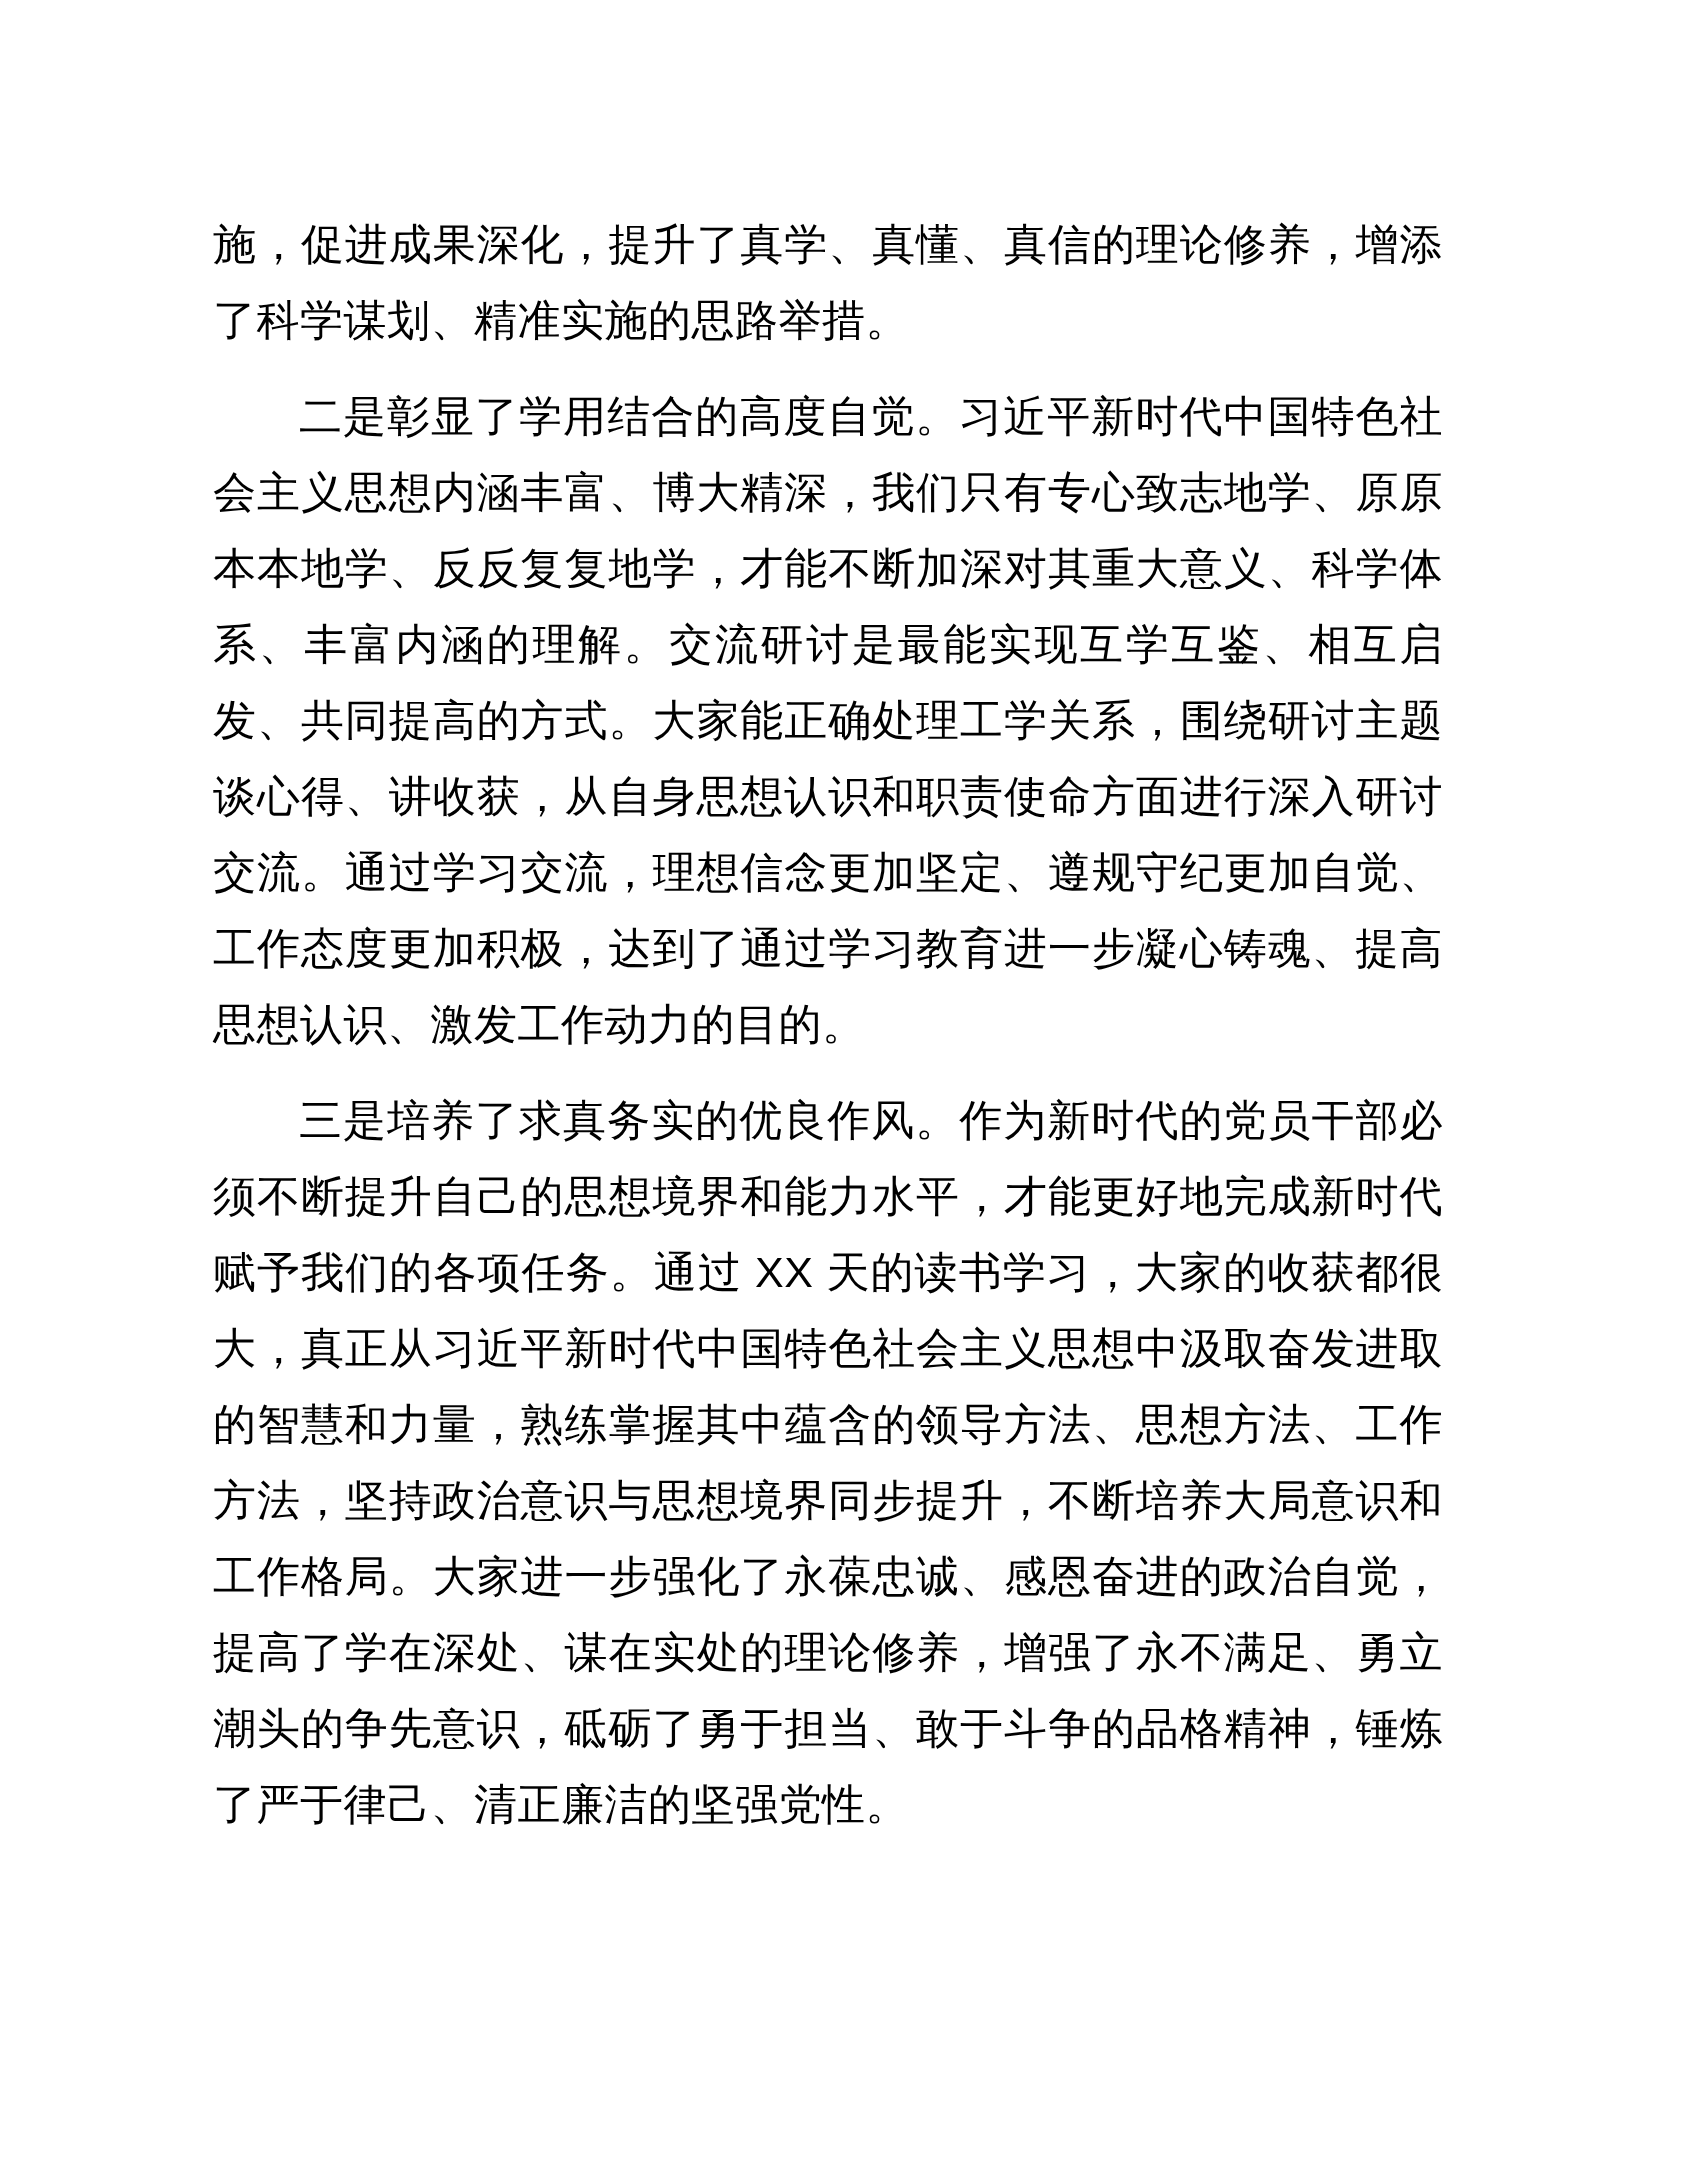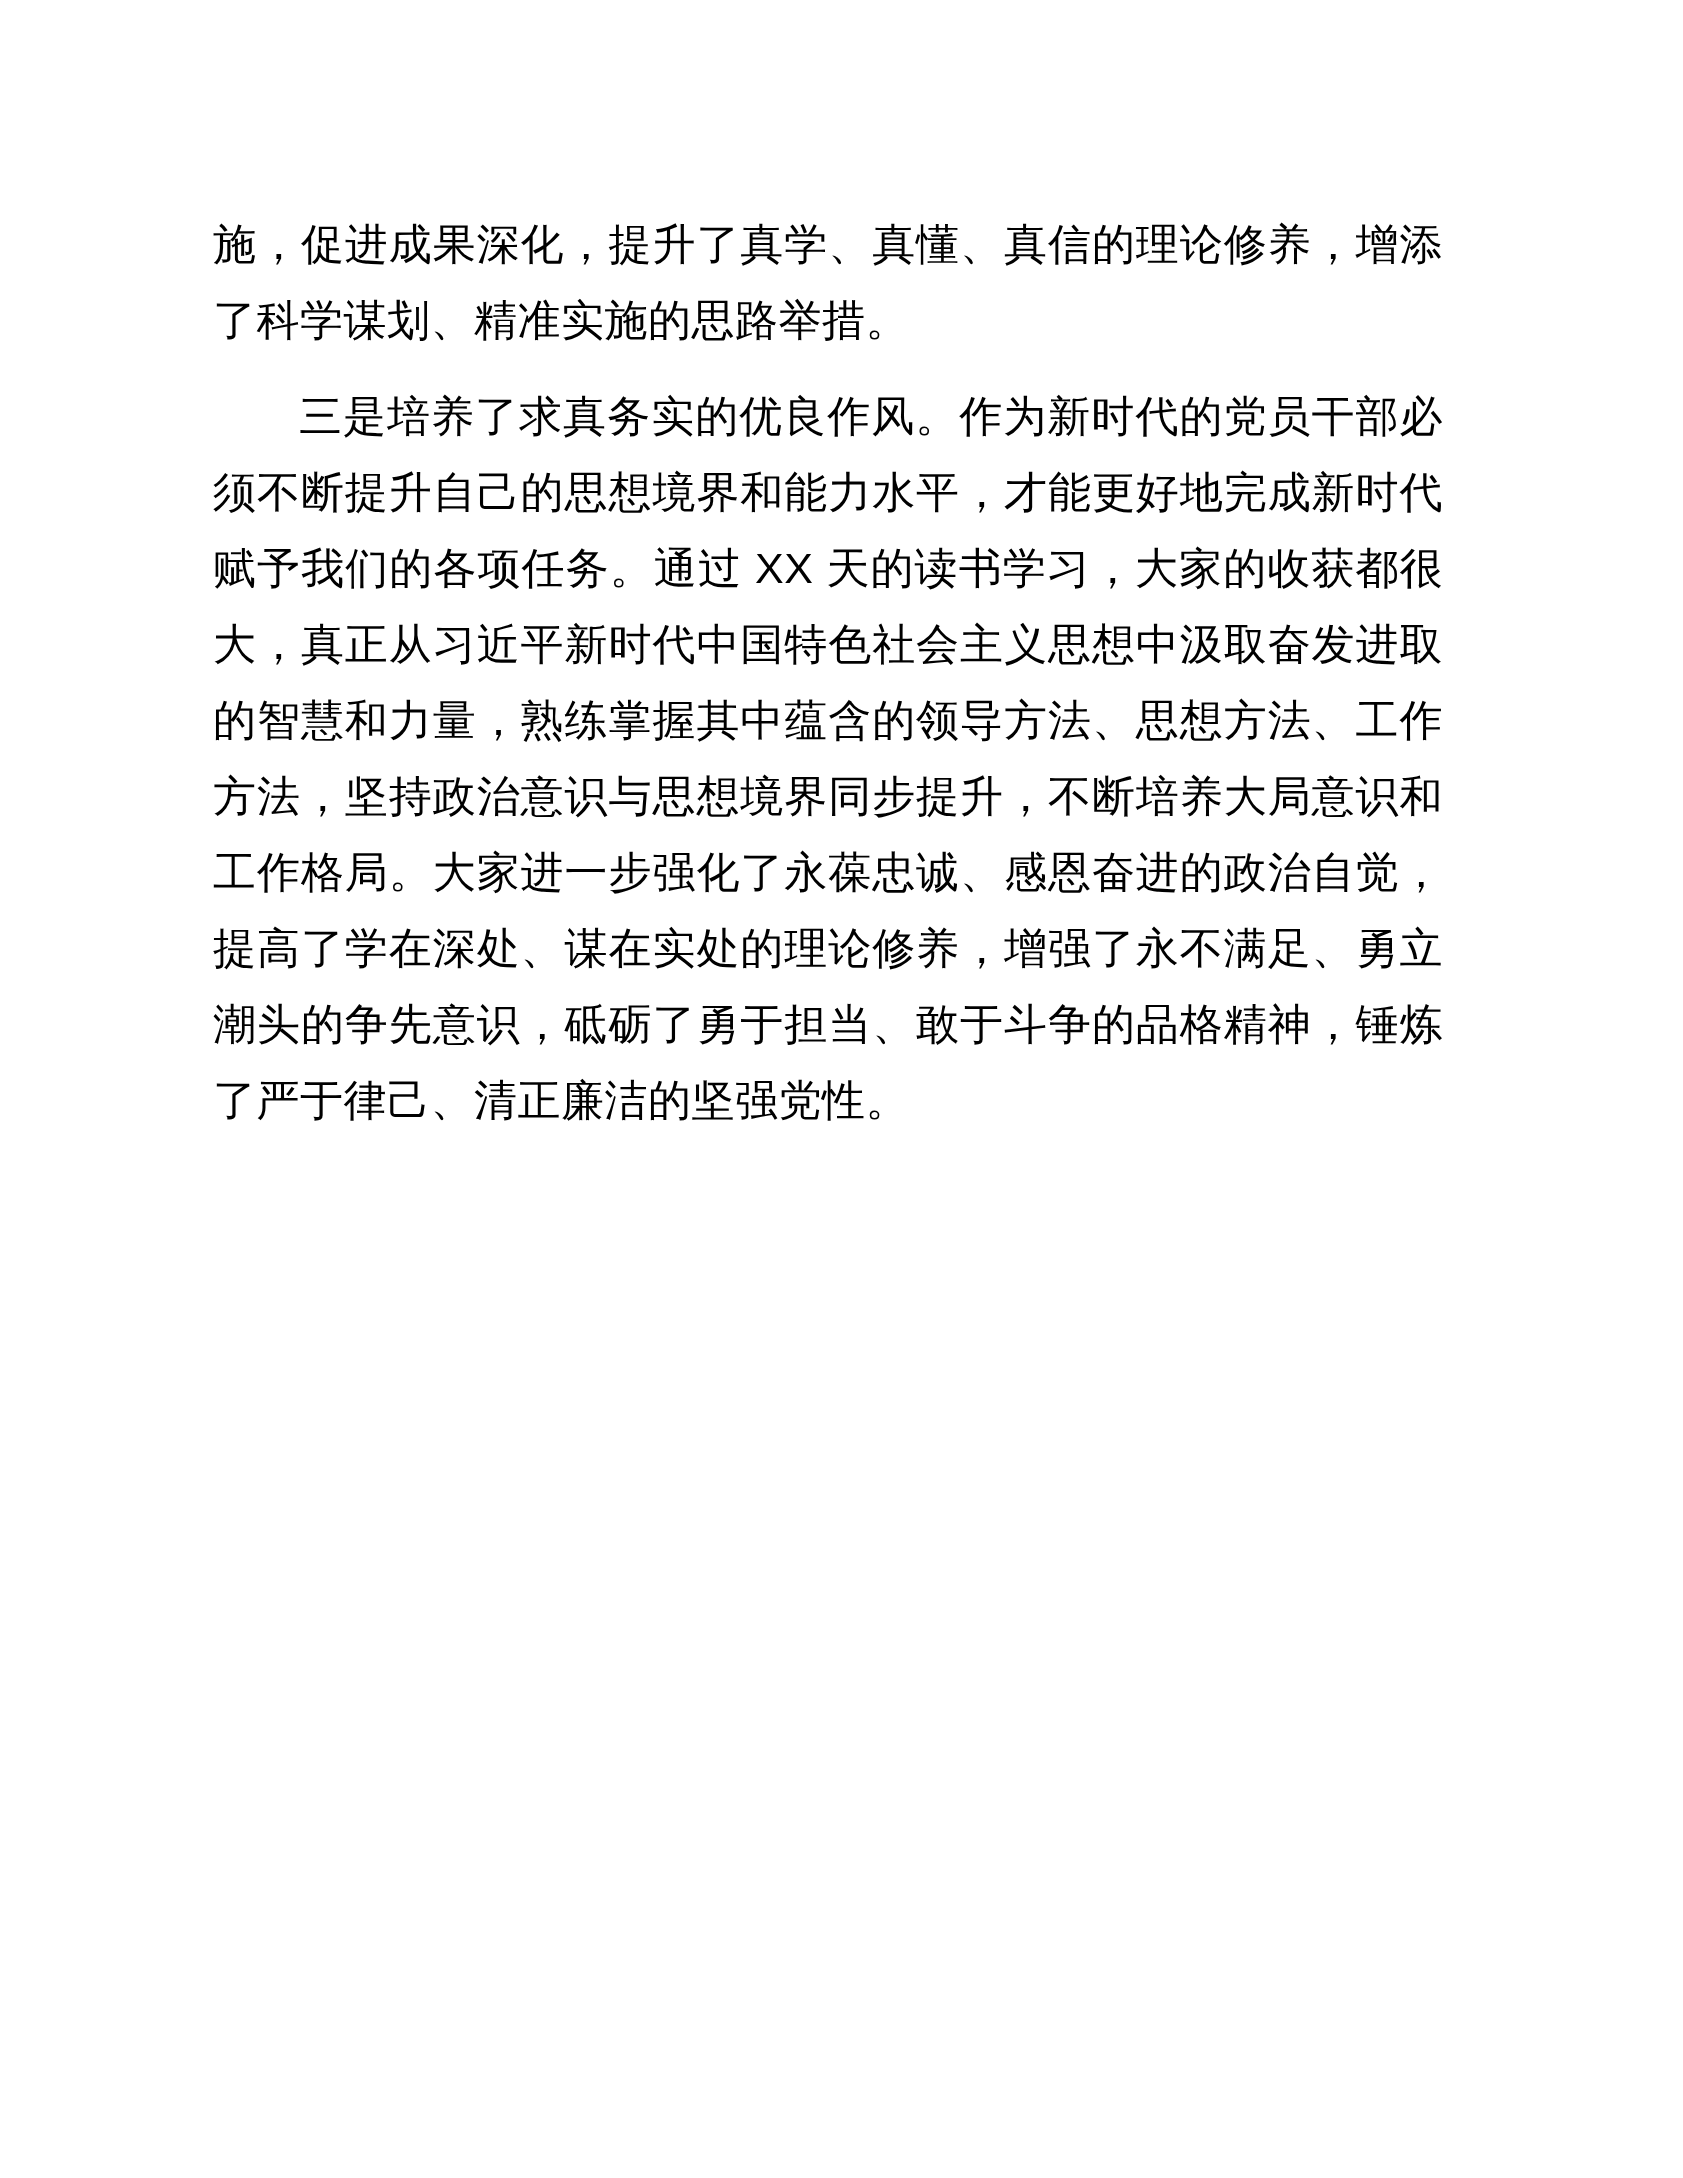--- a/index.html
+++ b/index.html
@@ -35,16 +35,17 @@
     text-indent: 2em;
   }
 </style>
 </head>
 <body>
 
 <div class="page">
   <div class="doc-body">
 
   <p class="para">施，促进成果深化，提升了真学、真懂、真信的理论修养，增添了科学谋划、精准实施的思路举措。</p>
+      <p class="para indent">二是彰显了学用结合的高度自觉。习近平新时代中国特色社会主义思想内涵丰富、博大精深，我们只有专心致志地学、原原本本地学、反反复复地学，才能不断加深对其重大意义、科学体系、丰富内涵的理解。交流研讨是最能实现互学互鉴、相互启发、共同提高的方式。大家能正确处理工学关系，围绕研讨主题谈心得、讲收获，从自身思想认识和职责使命方面进行深入研讨交流。通过学习交流，理想信念更加坚定、遵规守纪更加自觉、工作态度更加积极，达到了通过学习教育进一步凝心铸魂、提高思想认识、激发工作动力的目的。</p>
       <p class="para indent">三是培养了求真务实的优良作风。作为新时代的党员干部必须不断提升自己的思想境界和能力水平，才能更好地完成新时代赋予我们的各项任务。通过 XX 天的读书学习，大家的收获都很大，真正从习近平新时代中国特色社会主义思想中汲取奋发进取的智慧和力量，熟练掌握其中蕴含的领导方法、思想方法、工作方法，坚持政治意识与思想境界同步提升，不断培养大局意识和工作格局。大家进一步强化了永葆忠诚、感恩奋进的政治自觉，提高了学在深处、谋在实处的理论修养，增强了永不满足、勇立潮头的争先意识，砥砺了勇于担当、敢于斗争的品格精神，锤炼了严于律己、清正廉洁的坚强党性。</p>
     </div>
 </div>
 
 
 </body></html>

